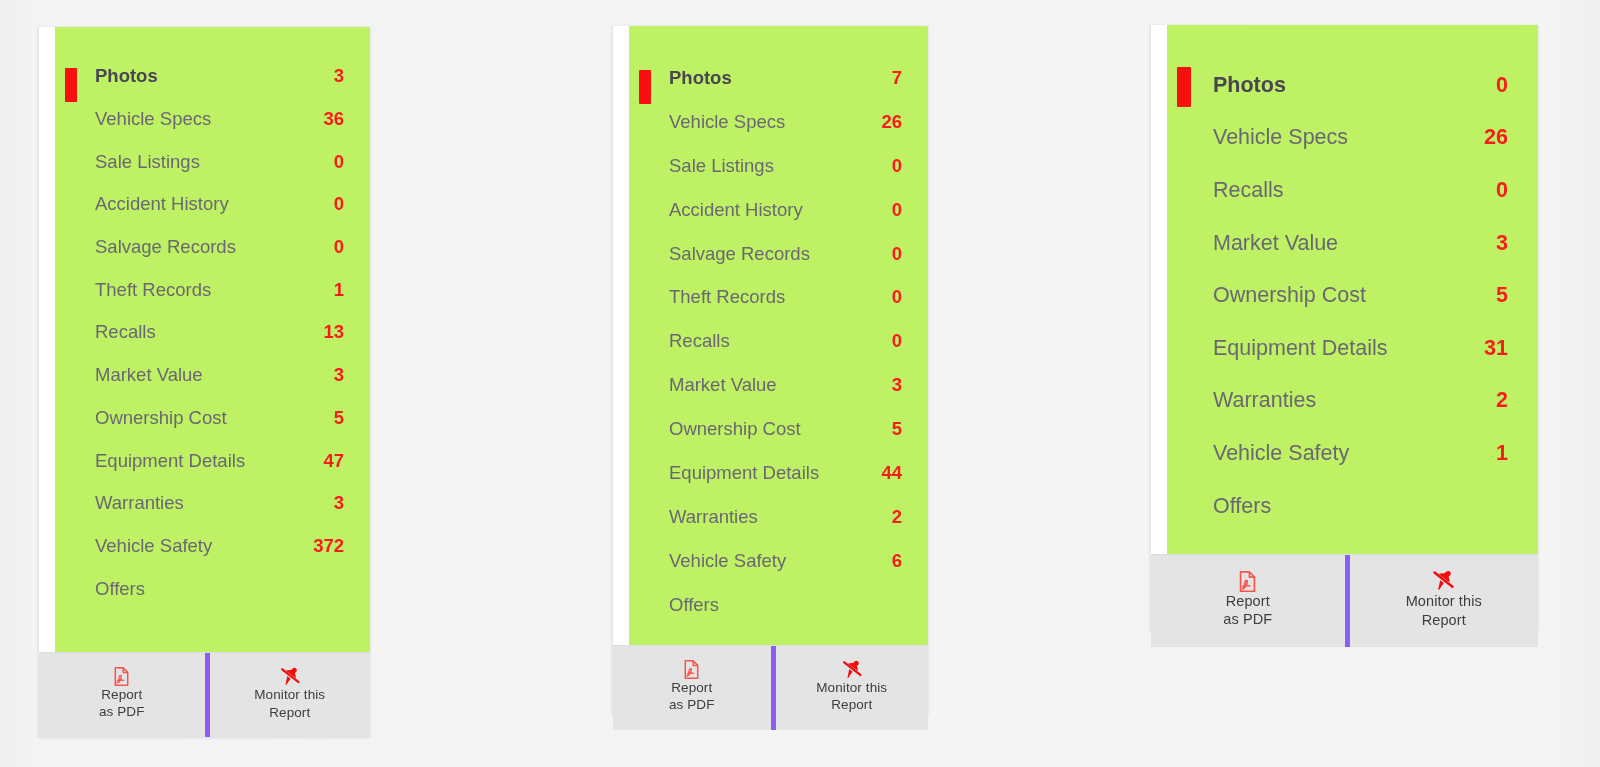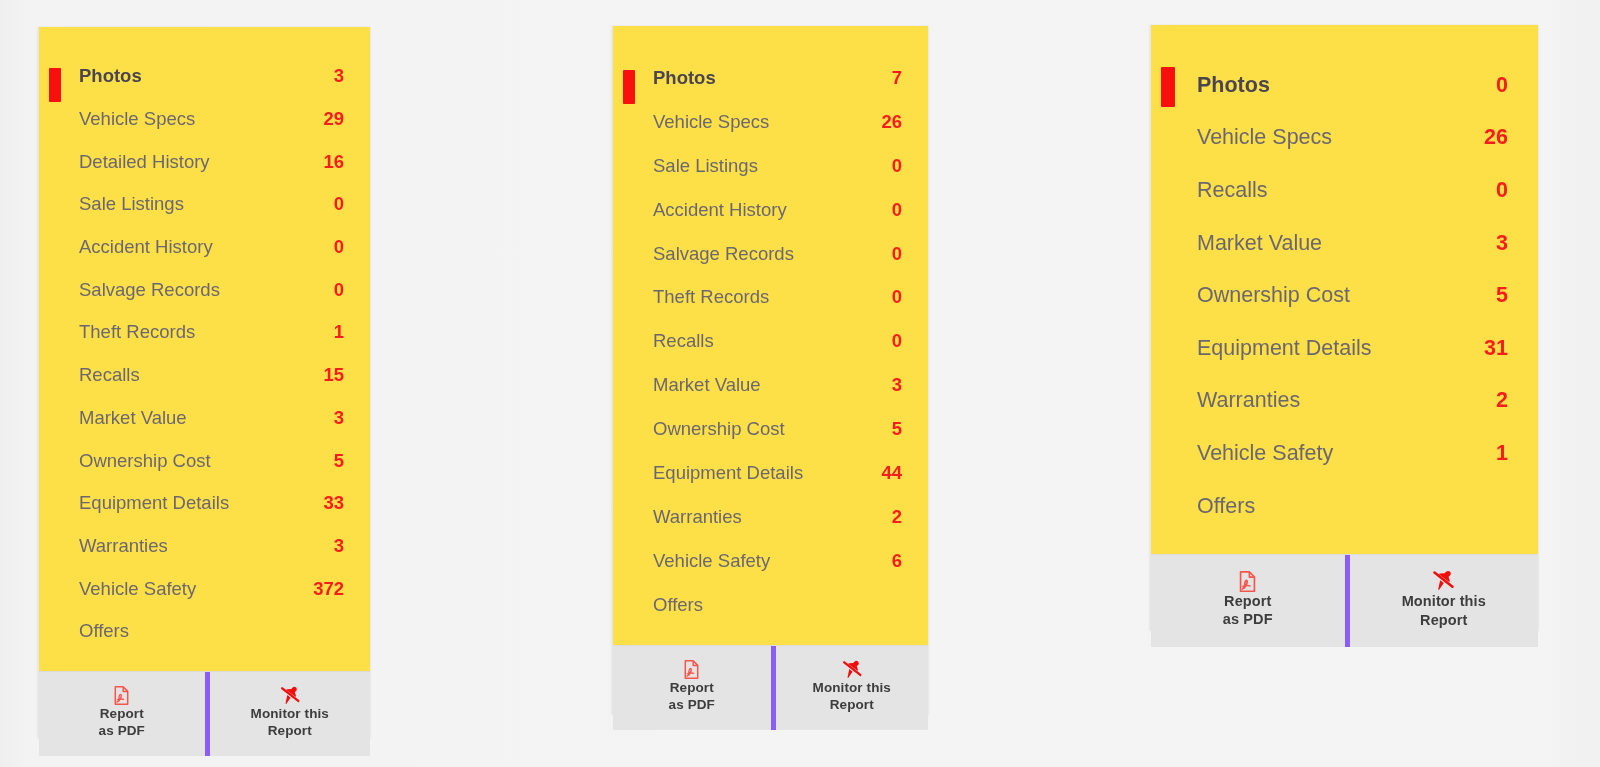--- a/index.html
+++ b/index.html
@@ -29,21 +29,22 @@
     box-sizing: border-box;
     border-left: 1px solid #e6e6e6;
     box-shadow: 0 1px 3px rgba(0,0,0,0.07), 0 0 0 1px rgba(0,0,0,0.015);
     display: flex;
     flex-direction: column;
   }
 
   .rows {
     flex: 1 1 auto;
     position: relative;
-    background: #fde047;
+    background: #bef264;
+    margin-left: 16px;
   }
 
   .row {
     display: flex;
     align-items: center;
     justify-content: space-between;
     position: relative;
     box-sizing: border-box;
   }
 
@@ -87,21 +88,21 @@
   }
   .footer-btn + .footer-btn {
     border-left: 5px solid #8b5cf6;
   }
   .footer-icon {
     display: block;
     line-height: 0;
   }
   .footer-label {
     line-height: 1.28;
-    font-weight: bold;
+    font-weight: normal;
     letter-spacing: 0.1px;
   }
 
   
   #panel-1 { left: 38px; top: 27px; width: 332px; height: 710px; }
   #panel-1 .rows { padding: 28px 26px 18px 40px; }
   #panel-1 .row { height: 42.7px; font-size: 18.5px; }
   #panel-1 .active-marker { left: 10px; top: 41px; width: 12px; height: 34px; }
   #panel-1 .footer-btn { padding: 14px 4px 16px; }
   #panel-1 .footer-label { font-size: 13.5px; }
@@ -129,57 +130,53 @@
 
 <div class="panel" id="panel-1">
     <div class="rows">
       <div class="active-marker"></div>
       <div class="row active">
         <span class="row-label">Photos</span>
         <span class="row-count">3</span>
       </div>
       <div class="row">
         <span class="row-label">Vehicle Specs</span>
-        <span class="row-count">29</span>
-      </div>
-      <div class="row">
-        <span class="row-label">Detailed History</span>
-        <span class="row-count">16</span>
+        <span class="row-count">36</span>
       </div>
       <div class="row">
         <span class="row-label">Sale Listings</span>
         <span class="row-count">0</span>
       </div>
       <div class="row">
         <span class="row-label">Accident History</span>
         <span class="row-count">0</span>
       </div>
       <div class="row">
         <span class="row-label">Salvage Records</span>
         <span class="row-count">0</span>
       </div>
       <div class="row">
         <span class="row-label">Theft Records</span>
         <span class="row-count">1</span>
       </div>
       <div class="row">
         <span class="row-label">Recalls</span>
-        <span class="row-count">15</span>
+        <span class="row-count">13</span>
       </div>
       <div class="row">
         <span class="row-label">Market Value</span>
         <span class="row-count">3</span>
       </div>
       <div class="row">
         <span class="row-label">Ownership Cost</span>
         <span class="row-count">5</span>
       </div>
       <div class="row">
         <span class="row-label">Equipment Details</span>
-        <span class="row-count">33</span>
+        <span class="row-count">47</span>
       </div>
       <div class="row">
         <span class="row-label">Warranties</span>
         <span class="row-count">3</span>
       </div>
       <div class="row">
         <span class="row-label">Vehicle Safety</span>
         <span class="row-count">372</span>
       </div>
       <div class="row">

